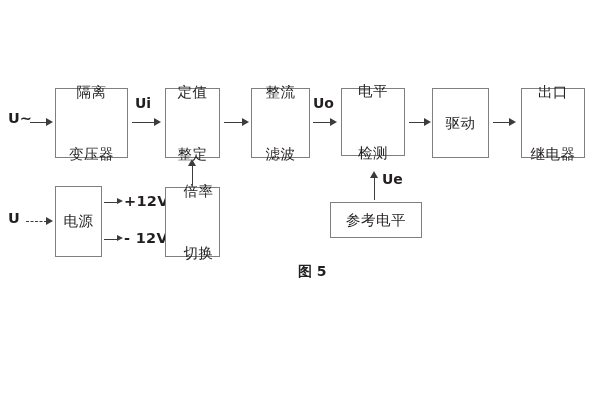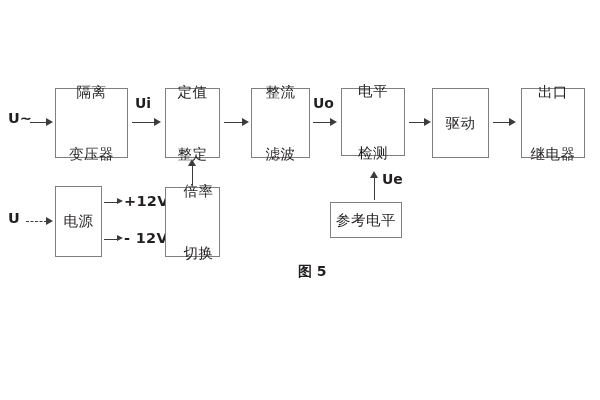--- a/index.html
+++ b/index.html
@@ -159,21 +159,21 @@
   <div class="lbl rail" style="left:124px; top:231px;">- 12V</div>
 
   <div class="block" style="left:165px; top:187px; width:55px; height:70px;padding-left:12px;">
     <span class="ln">倍率</span>
     <span class="ln">切换</span>
   </div>
 
   <div class="vline" style="left:192px; top:166px; height:19px;"></div>
   <div class="arrow-u" style="left:187.5px; top:159px;"></div>
 
-  <div class="block single" style="left:330px; top:202px; width:72px; height:36px;align-items:center;">
+  <div class="block single" style="left:330px; top:202px; width:92px; height:36px;align-items:center;">
     <span class="ln">参考电平</span>
   </div>
 
   <div class="vline" style="left:374px; top:178px; height:22px;"></div>
   <div class="arrow-u" style="left:369.5px; top:171px;"></div>
   <div class="lbl sig" style="left:382px; top:172px;">Ue</div>
 
   <div class="lbl cap" style="left:298px; top:264px;">图 5</div>
 
 </div>

